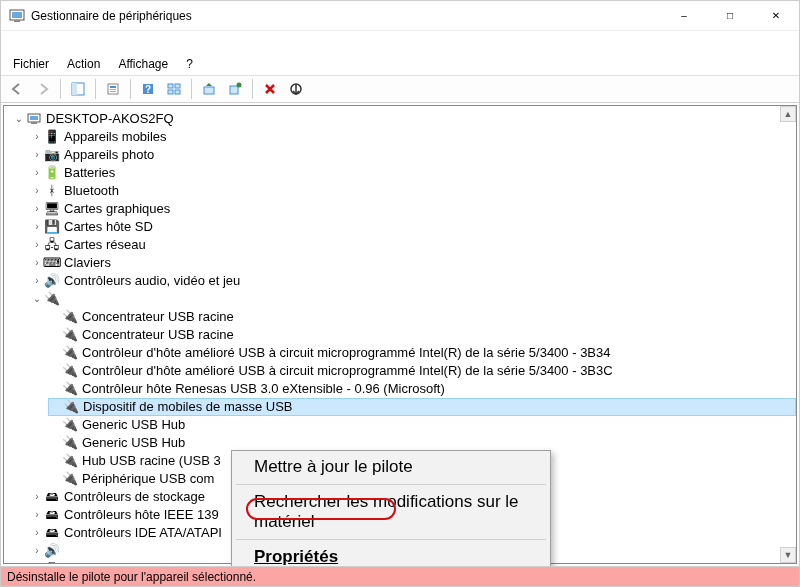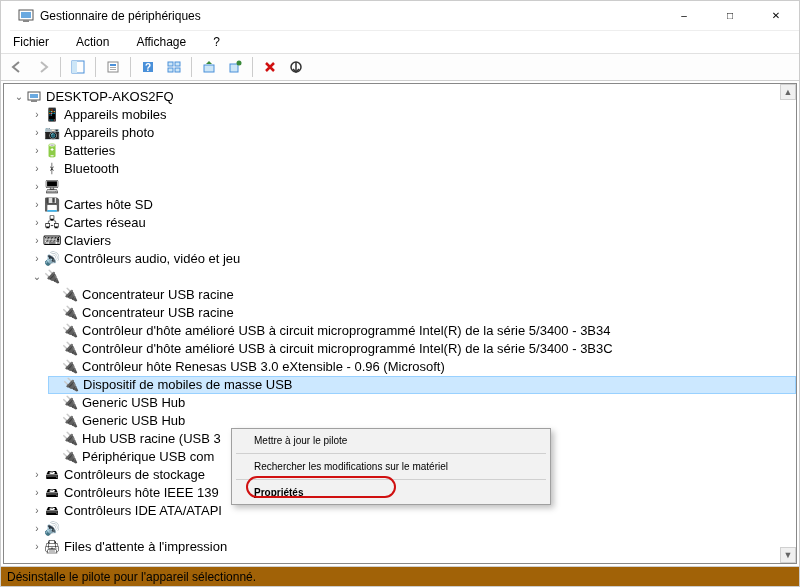--- a/index.html
+++ b/index.html
@@ -15,40 +15,40 @@
     flex-direction: column;
     border: 1px solid #ccc;
   }
   .titlebar {
     height: 30px;
     display: flex;
     align-items: center;
     padding-left: 8px;
     background: #fff;
     border-bottom: 1px solid #eee;
-    margin-left: 9px;
   }
   .titlebar .app-icon {
     width: 16px; height: 16px;
     margin-right: 6px;
     display: flex; align-items:center; justify-content:center;
   }
   .titlebar .title { flex: 1; }
   .win-controls { display: flex; }
   .win-btn {
     width: 46px; height: 30px;
     display:flex; align-items:center; justify-content:center;
     font-family: "Segoe UI Symbol", sans-serif;
     font-size: 10px;
   }
   .menubar {
     display:flex;
     padding: 2px 4px;
-    gap: 11px;
+    gap: 2px;
     border-bottom: 1px solid #e1e1e1;
+    margin-top: 22px;
   }
   .menu-item { padding: 2px 8px; }
   .toolbar {
     display:flex;
     align-items:center;
     padding: 2px 4px;
     gap: 2px;
     border-bottom: 1px solid #d0d0d0;
     background:#fdfdfd;
   }
@@ -103,21 +103,21 @@
   }
   .scroll-down { position:absolute; bottom:0; }
   .context-menu {
     position:absolute;
     left:230px; top:347px;
     width:320px;
     background:#f2f2f2;
     border:1px solid #a0a0a0;
     box-shadow:3px 3px 6px rgba(0,0,0,.25);
     padding:2px;
-    font-size:10px;
+    font-size:17px;
     z-index:10;
   }
   .ctx-item {
     padding:4px 20px;
   }
   .ctx-item.hovered {
     background:#90c8f6;
   }
   .ctx-sep {
     height:1px; background:#d0d0d0; margin:3px 2px;
@@ -126,21 +126,21 @@
   .highlight-oval {
     position:absolute;
     border:2px solid #d01010;
     border-radius:12px;
     pointer-events:none;
   }
   .statusbar {
     border-top:1px solid #d0d0d0;
     padding:2px 6px;
     font-size:12px;
-    background:#a16207;
+    background:#fca5a5;
     height:20px;
     display:flex; align-items:center;
   }
 </style>
 </head>
 <body>
 
 <div class="titlebar">
   <span class="app-icon">
     <svg width="16" height="16" viewBox="0 0 16 16">
@@ -276,20 +276,21 @@
                 <div class="row">
                   <span class="twisty">›</span>
                   <span class="dev-icon">ᚼ</span>
                   <span class="label">Bluetooth</span>
                 </div>
               </li>
               <li>
                 <div class="row">
                   <span class="twisty">›</span>
                   <span class="dev-icon">🖥</span>
+                  <span class="label">Cartes graphiques</span>
                 </div>
               </li>
               <li>
                 <div class="row">
                   <span class="twisty">›</span>
                   <span class="dev-icon">💾</span>
                   <span class="label">Cartes hôte SD</span>
                 </div>
               </li>
               <li>

